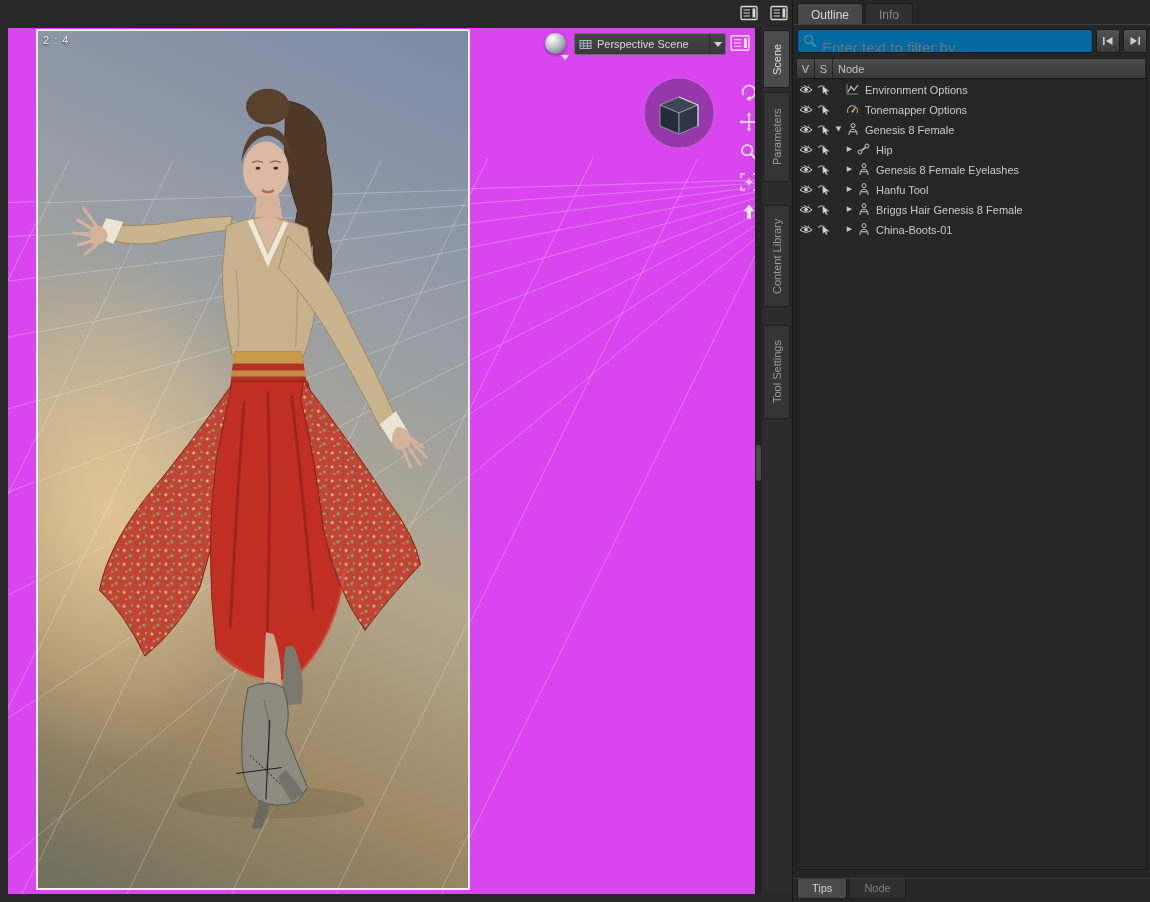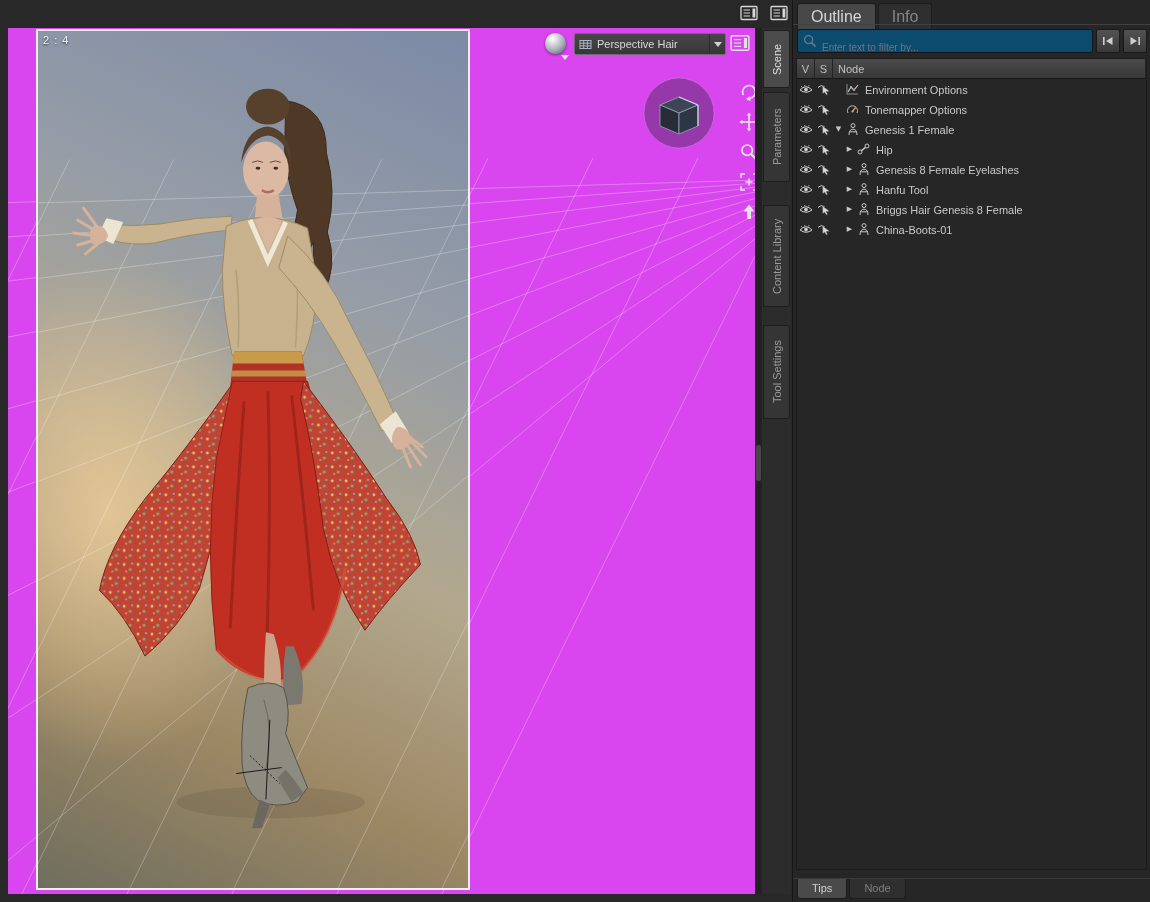--- a/index.html
+++ b/index.html
@@ -57,30 +57,30 @@
     border-radius:3px 0 0 3px;color:#9c9c9c;font-size:11px;display:flex;align-items:center;
     justify-content:center;writing-mode:vertical-rl;transform:rotate(180deg);cursor:default;
     white-space:nowrap}
   .side-tab.active{background:#4b4b4b;color:#e0e0e0}
   .st-0{top:2px;height:58px}.st-1{top:64px;height:90px}.st-2{top:177px;height:102px}.st-3{top:297px;height:94px}
 
   
   .right-panel{position:absolute;left:792px;top:0;width:358px;height:902px;background:#262626;
     border-left:1px solid #161616}
   .panel-tabs{position:absolute;left:4px;top:3px;display:flex;gap:2px}
-  .ptab{padding:4px 13px 3px;font-size:16px;color:#868686;background:#2f2f2f;
+  .ptab{padding:4px 13px 3px;font-size:12px;color:#868686;background:#2f2f2f;
     border:1px solid #1c1c1c;border-bottom:none;border-radius:3px 3px 0 0;cursor:default}
   .ptab.active{background:#484848;color:#d6d6d6}
   .panel-tab-line{position:absolute;left:0;top:24px;width:100%;height:1px;background:#404040}
 
   .filter-row{position:absolute;left:4px;top:28px;width:350px;height:26px;display:flex;
     gap:3px;align-items:center}
   .filter-wrap{position:relative;flex:1;height:24px}
-  .filter-input{width:100%;height:24px;background:#0c4a6e;border:1px solid #14171b;
-    border-radius:3px;color:#cfcfcf;font-size:10px;padding:12px 6px 0 24px;outline:none}
+  .filter-input{width:100%;height:24px;background:#0369a1;border:1px solid #14171b;
+    border-radius:3px;color:#cfcfcf;font-size:15px;padding:12px 6px 0 24px;outline:none}
   .filter-input::placeholder{color:#6c757f}
   .search-icon{position:absolute;left:6px;top:5px;opacity:.55;pointer-events:none}
   .nav-btn{width:24px;height:24px;background:linear-gradient(#525252,#3a3a3a);
     border:1px solid #1a1a1a;border-radius:2px;display:flex;align-items:center;justify-content:center}
 
   .tree{position:absolute;left:3px;top:58px;width:351px;bottom:32px;background:#262626;
     border:1px solid #1b1b1b;overflow:hidden}
   .tree-header{display:flex;height:20px;font-size:11px;color:#c2c2c2;
     background:linear-gradient(#4b4b4b,#383838);border-bottom:1px solid #181818}
   .th{display:flex;align-items:center;justify-content:center;border-right:1px solid #242424;cursor:default}
@@ -249,21 +249,21 @@
     <div class="view-dropdown">
       <span class="vd-grid-icon">
         <svg width="13" height="11" viewBox="0 0 13 11" stroke="#a9b6c6" fill="none">
             <rect x="1" y="1.5" width="11" height="8"></rect>
             <line x1="1" y1="4.2" x2="12" y2="4.2"></line>
             <line x1="1" y1="6.9" x2="12" y2="6.9"></line>
             <line x1="4.7" y1="1.5" x2="4.7" y2="9.5"></line>
             <line x1="8.4" y1="1.5" x2="8.4" y2="9.5"></line>
           </svg>
       </span>
-      <span class="vd-label">Perspective Hair</span>
+      <span class="vd-label">Perspective Scene</span>
       <span class="vd-caret-box">
           <span class="vd-caret"></span>
         </span>
     </div>
 
     <div class="vp-pane-icon">
       <svg width="20" height="18" viewBox="0 0 18 16">
           <rect x="1" y="1.5" width="16" height="13" rx="1" fill="none" stroke="#e2e2e2" stroke-width="1.3"></rect>
           <line x1="3.5" y1="5" x2="10" y2="5" stroke="#e2e2e2"></line>
           <line x1="3.5" y1="8" x2="10" y2="8" stroke="#e2e2e2"></line>
@@ -448,21 +448,21 @@
     </span>
     <span class="row-indent" style="width: 0px;"></span>
     <span class="expander">▼</span>
     <span class="node-icon">
               <svg width="12" height="13" viewBox="0 0 12 13">
                 <circle cx="6" cy="2.6" r="2" fill="none" stroke="#c9c9c9"></circle>
                 <path d="M2 12 Q2 6.2 6 6.2 Q10 6.2 10 12" fill="none" stroke="#c9c9c9"></path>
                 <line x1="2.4" y1="8.8" x2="9.6" y2="8.8" stroke="#c9c9c9"></line>
               </svg>
             </span>
-    <span class="node-label">Genesis 1 Female</span>
+    <span class="node-label">Genesis 8 Female</span>
   </div>
           <div class="tree-row">
     <span class="cell-v">
       <svg width="14" height="9" viewBox="0 0 14 9">
                 <path d="M1 5 Q7 -1.5 13 5 Q7 9.5 1 5 Z" fill="none" stroke="#d2d2d2"></path>
                 <circle cx="7" cy="4.6" r="1.8" fill="#d2d2d2"></circle>
                 <path d="M3.2 2.4 L2.2 1.2 M6 1.2 L5.6 0 M9.4 1.4 L10 0.2" stroke="#d2d2d2" stroke-width="0.8"></path>
               </svg>
     </span>
     <span class="cell-s">

